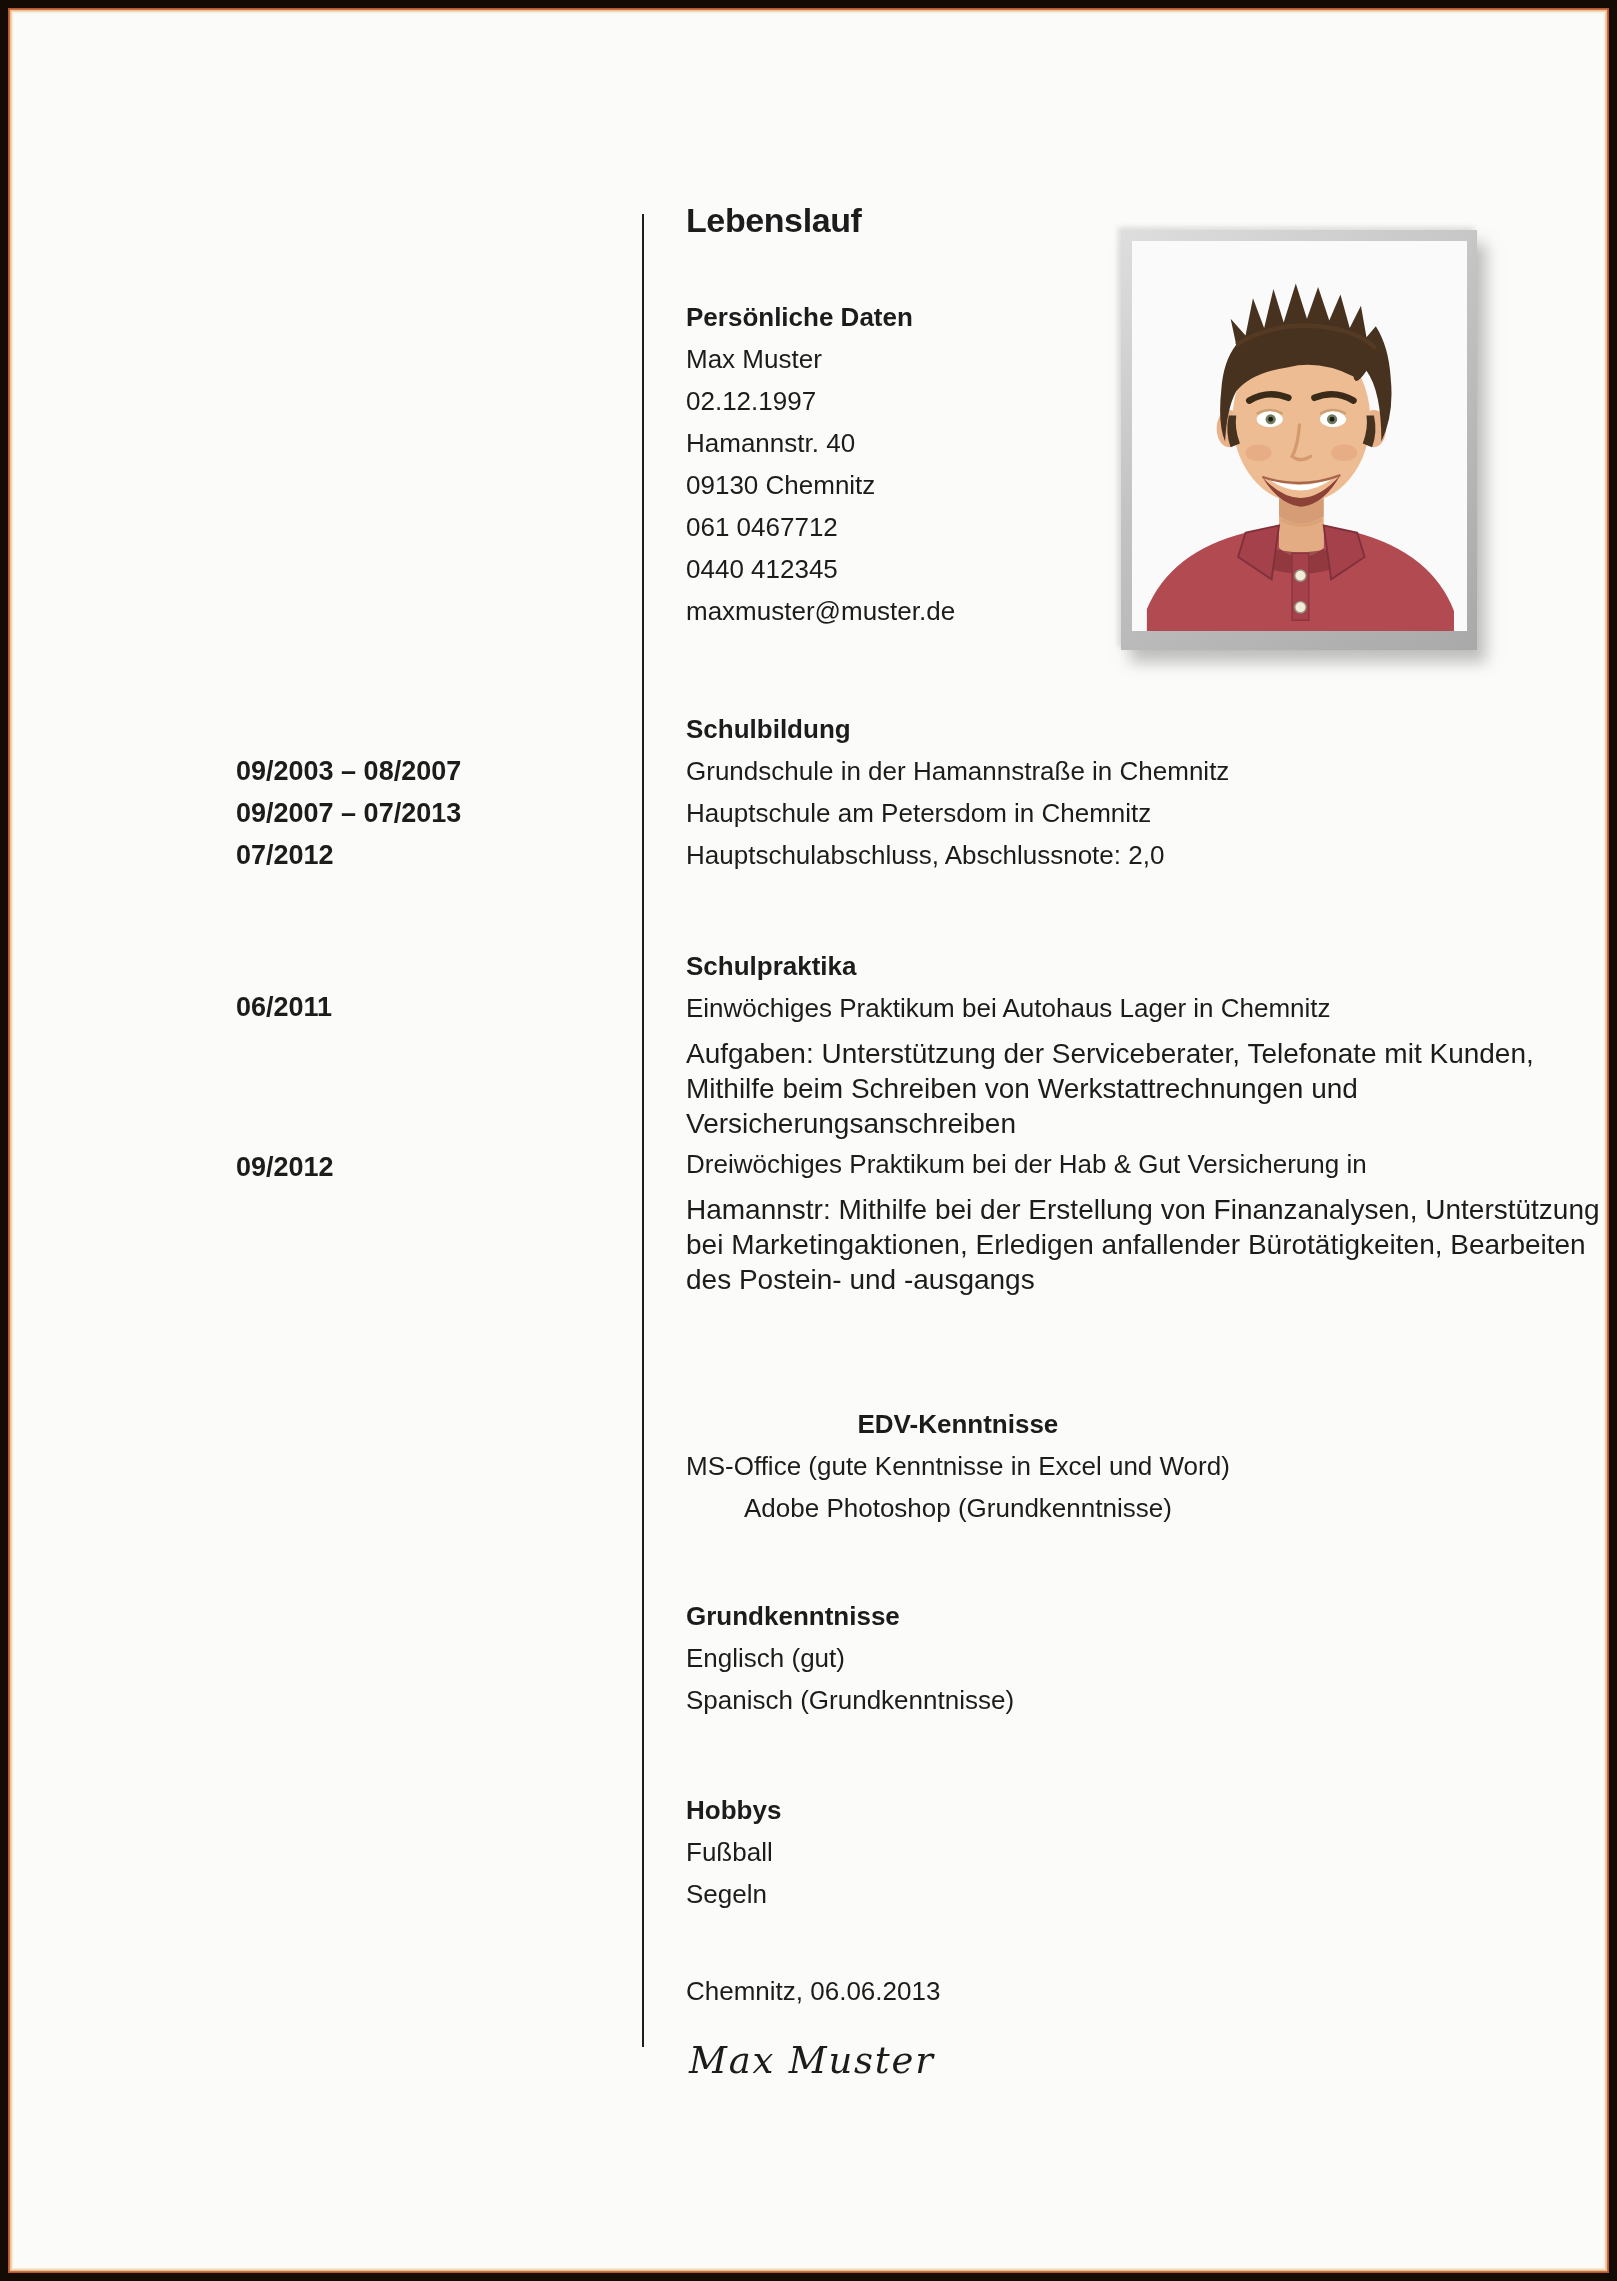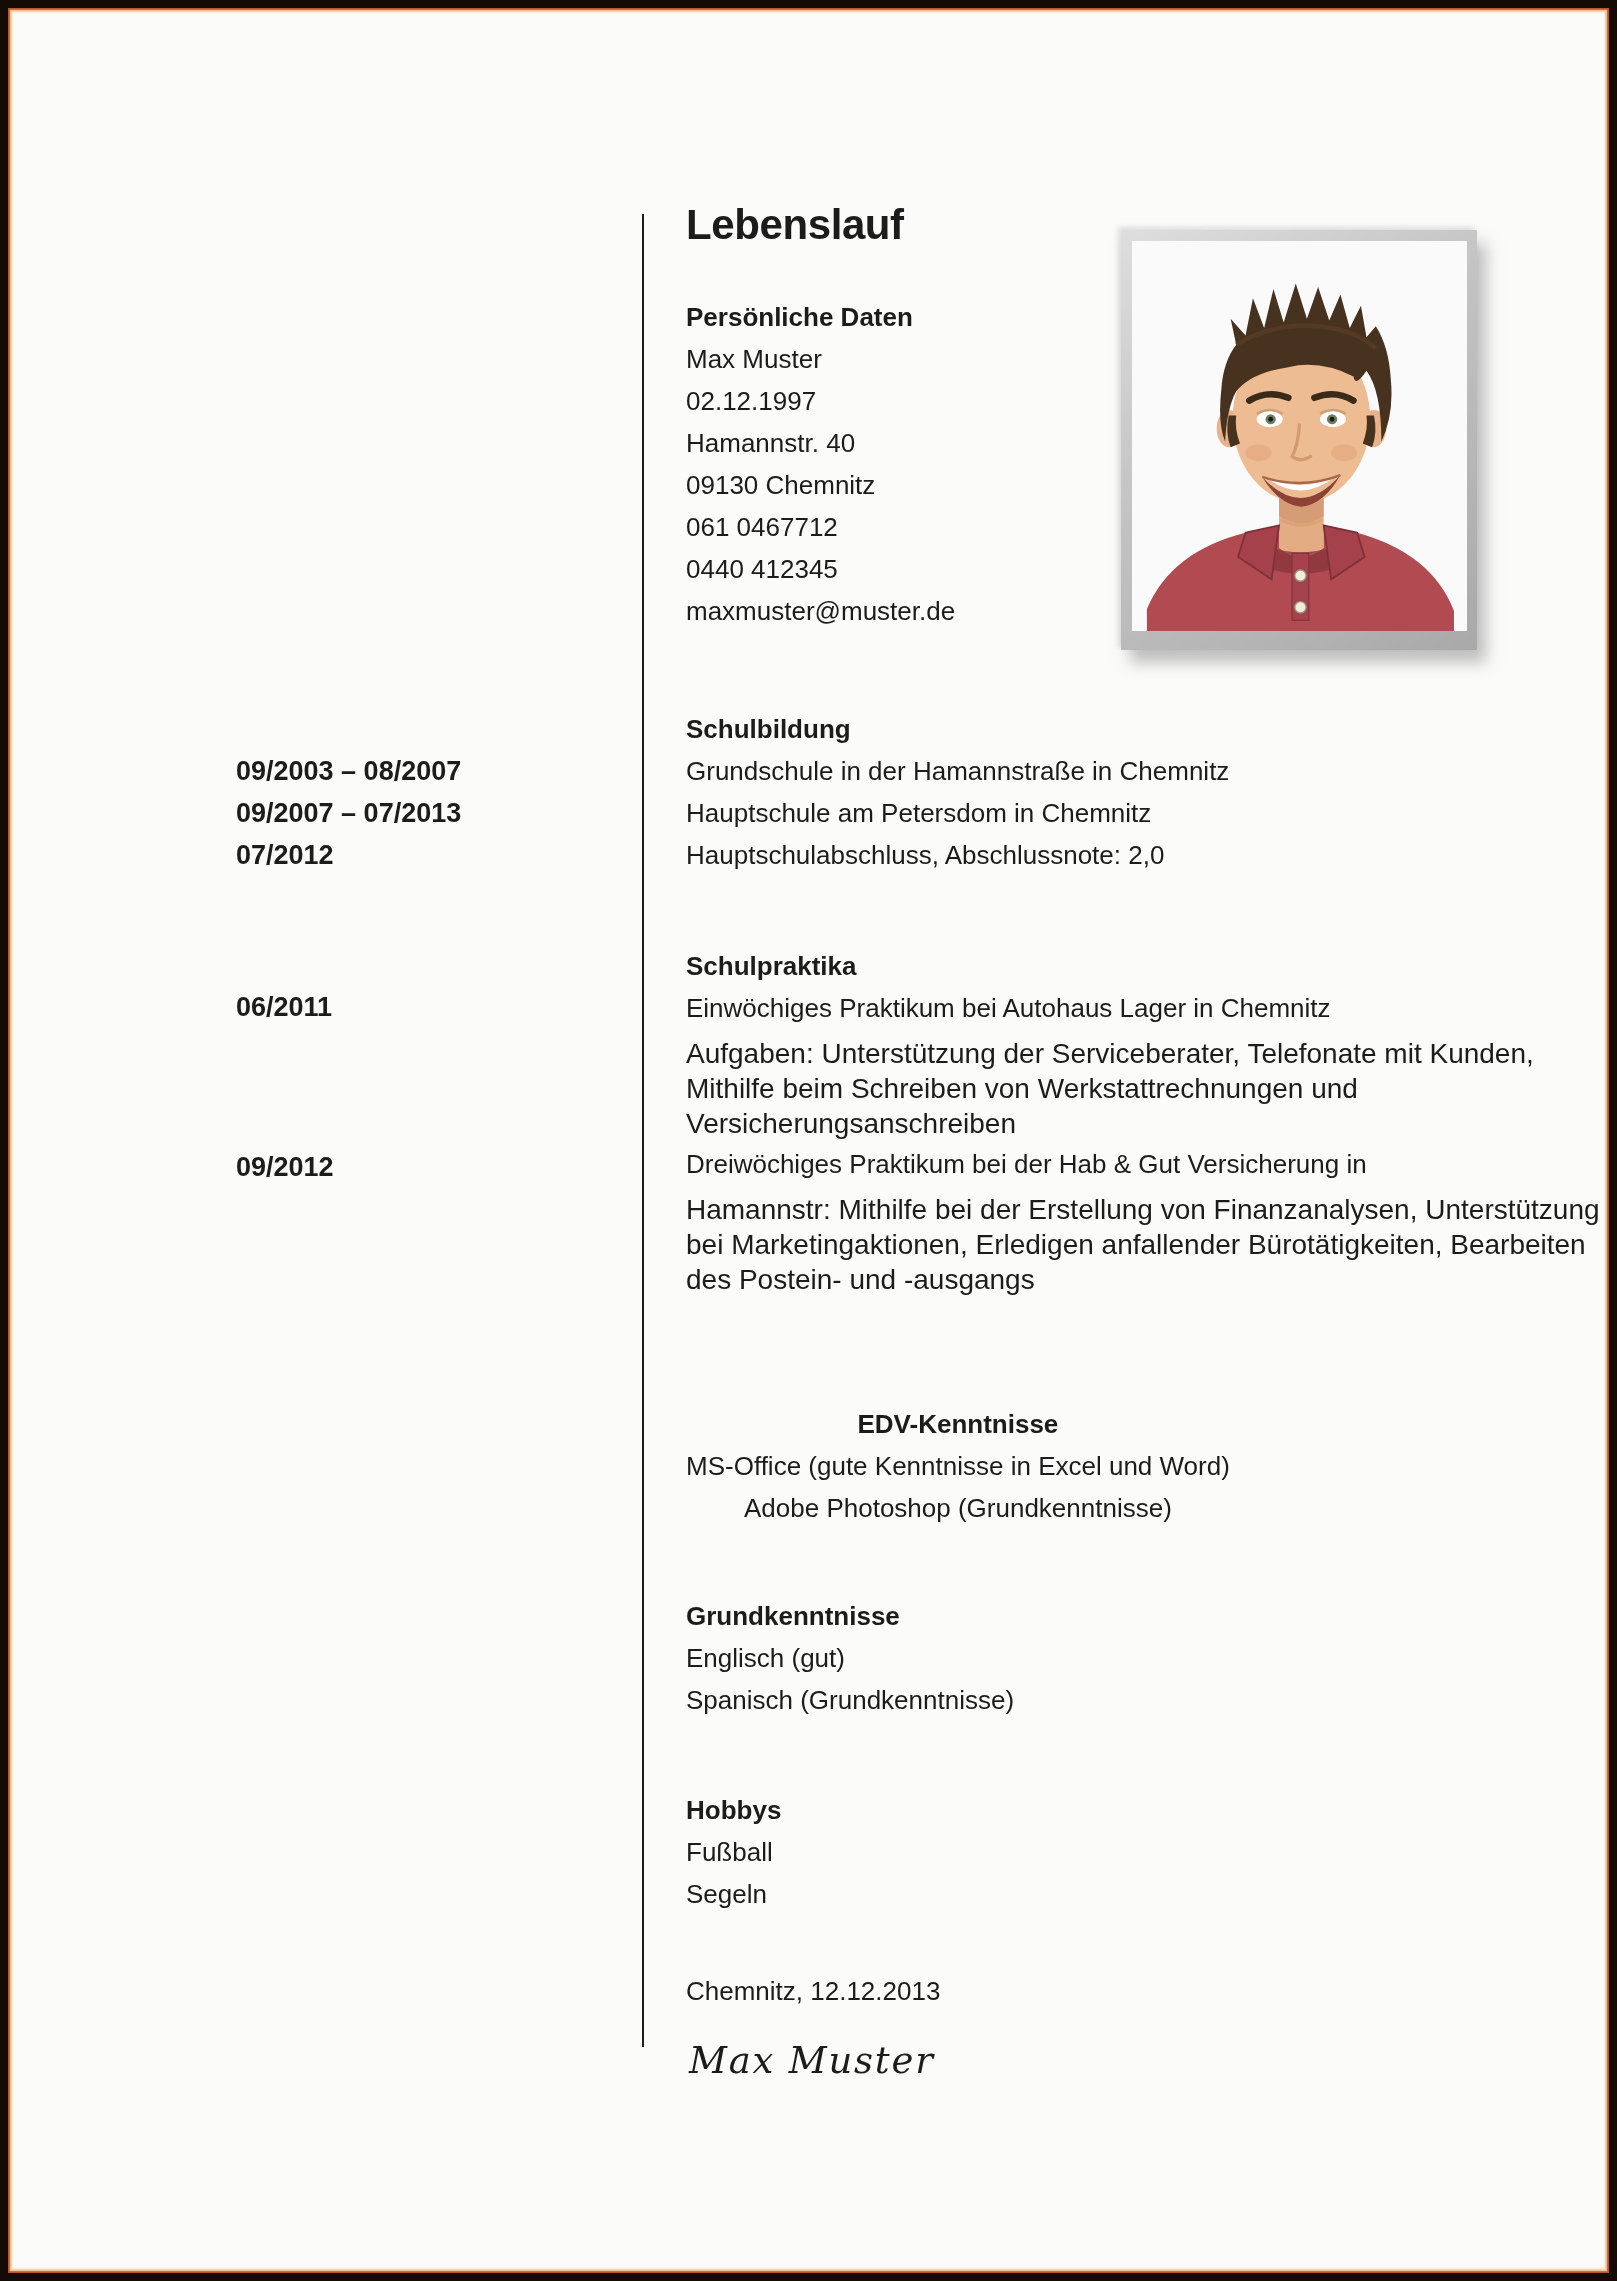--- a/index.html
+++ b/index.html
@@ -23,21 +23,21 @@
     z-index:50;
   }
   .vline{
     position:absolute;
     left:642px;top:214px;
     width:1.8px;height:1833px;
     background:#1d1d1d;
   }
   .doc-title{
     position:absolute;left:686px;top:201px;
-    font-size:42px;font-weight:bold;
+    font-size:34px;font-weight:bold;
     letter-spacing:-0.4px;
     white-space:nowrap;
   }
   .tblock{position:absolute;white-space:nowrap;}
   .tblock .ln{font-size:26px;line-height:42px;}
   .tblock .hd{font-size:26px;line-height:42px;font-weight:bold;}
   .tblock .sm{font-size:28px;line-height:35px;}
   .date-col{position:absolute;left:200px;white-space:nowrap;}
   .date-col .ln{font-size:27px;line-height:42px;font-weight:bold;margin-left:36px;}
   .tasks{margin-top:7.1px;}
@@ -197,17 +197,17 @@
     <div class="ln">Englisch (gut)</div>
     <div class="ln">Spanisch (Grundkenntnisse)</div>
   </div>
 
   <div class="tblock" style="left:686px;top:1789px;">
     <div class="hd">Hobbys</div>
     <div class="ln">Fußball</div>
     <div class="ln">Segeln</div>
   </div>
 
-  <div class="closing">Chemnitz, 12.12.2013</div>
+  <div class="closing">Chemnitz, 06.06.2013</div>
   <div class="signature">Max Muster</div>
 
 </div>
 
 
 </body></html>

